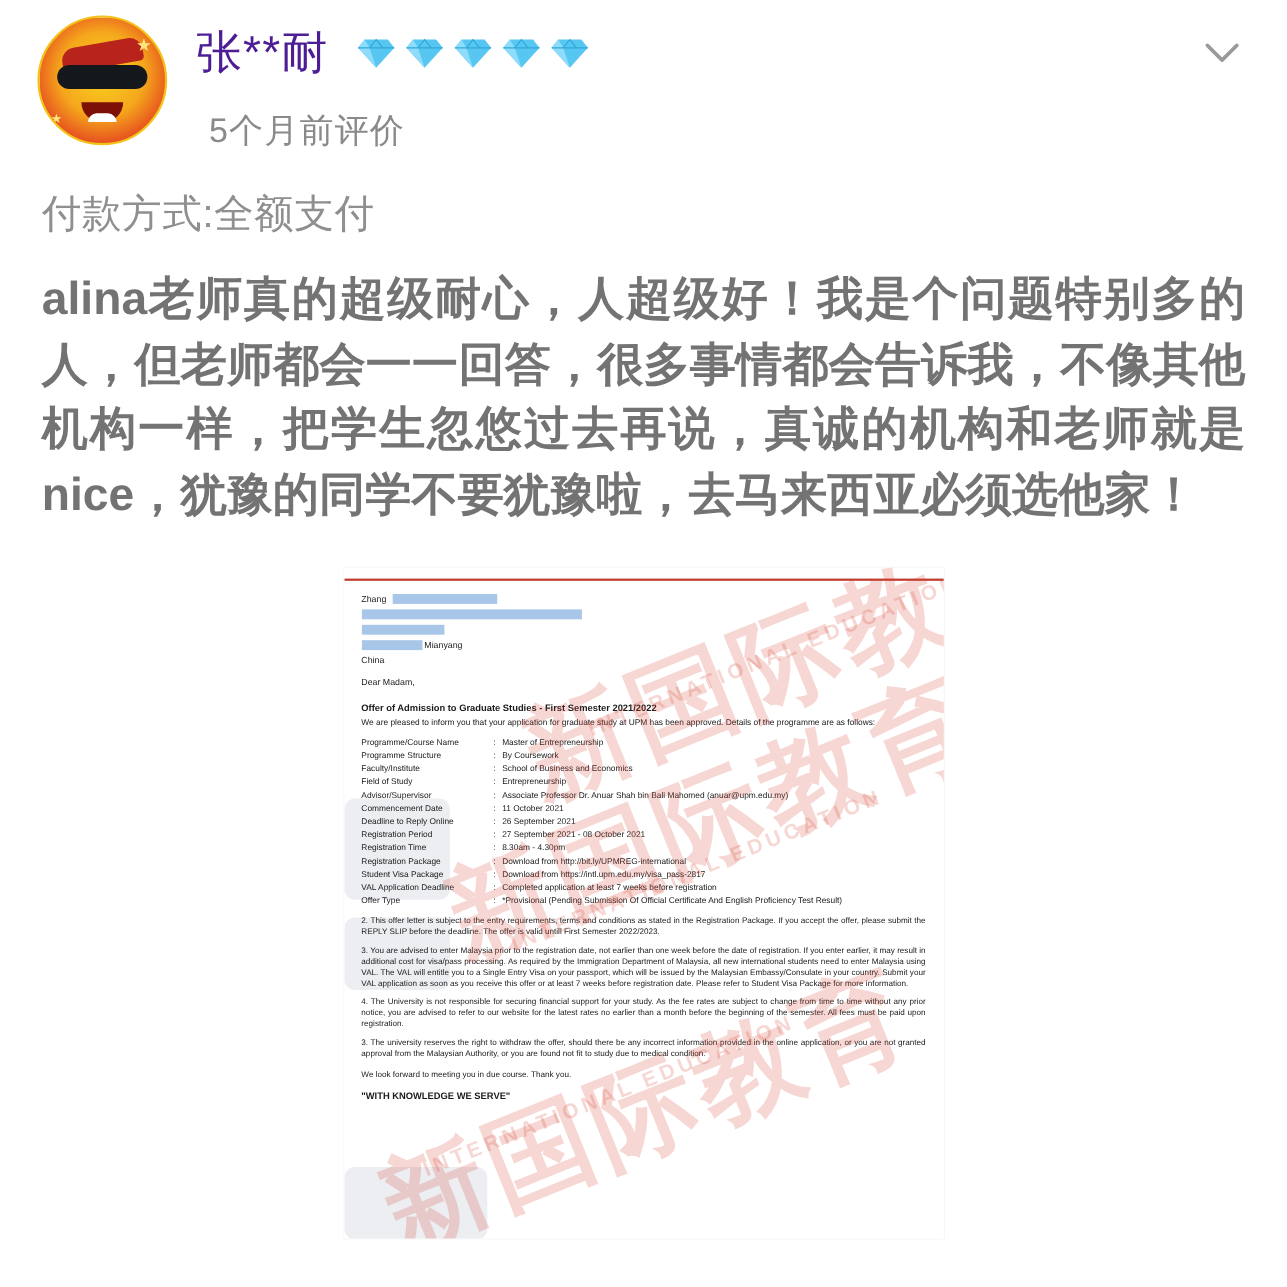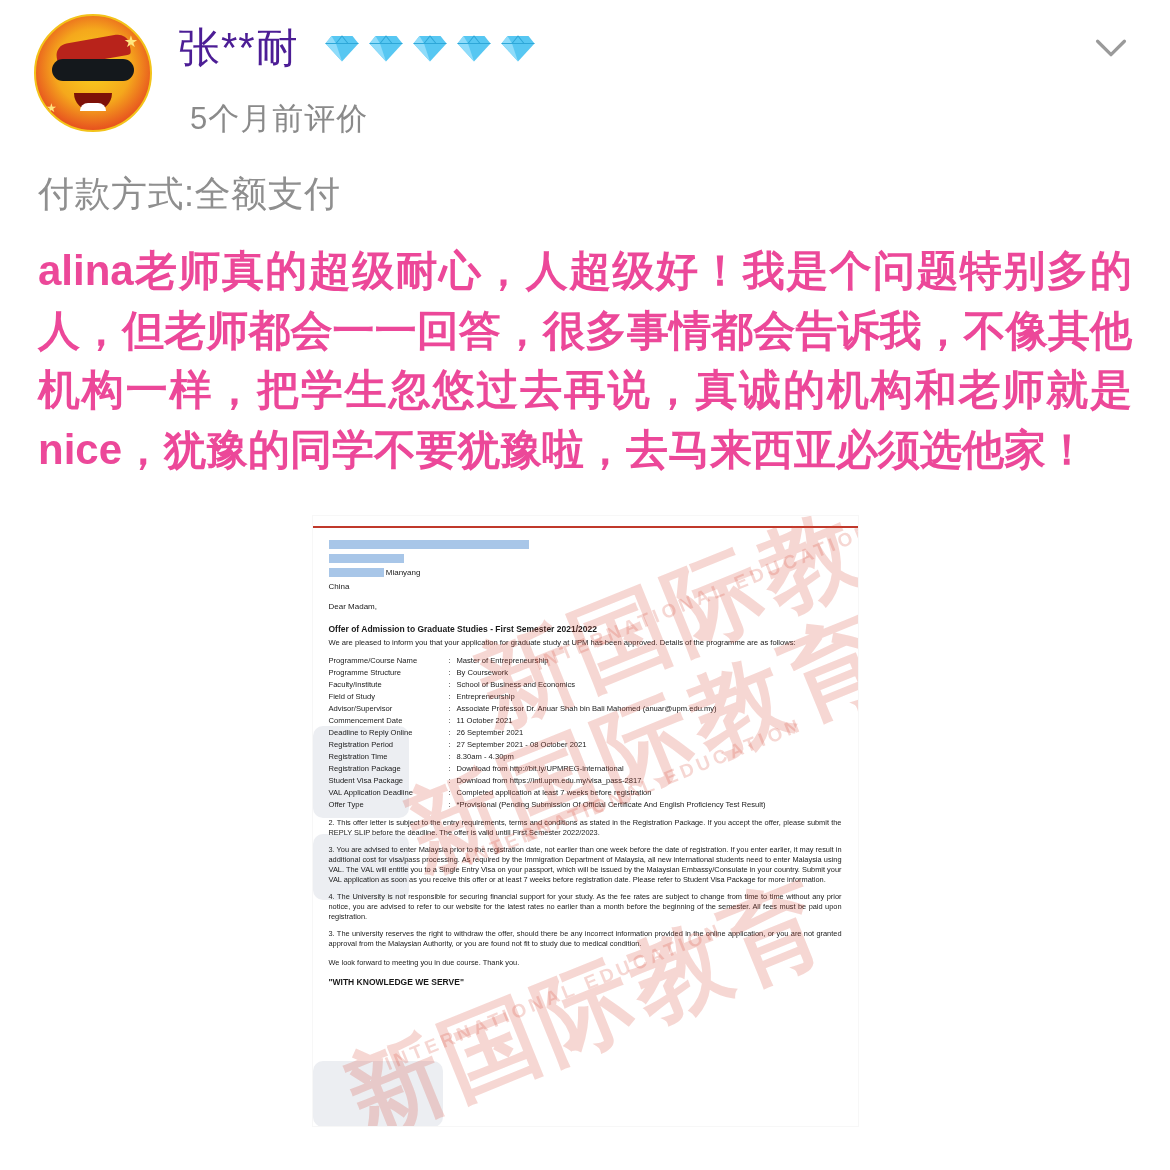--- a/index.html
+++ b/index.html
@@ -127,21 +127,21 @@
   .pay-method {
     margin: 30px 0 0 38px;
     font-size: 36px;
     color: #8f8f8f;
     letter-spacing: 0.5px;
   }
   .review-text {
     margin: 22px 38px 0 38px;
     font-size: 42px;
     line-height: 1.42;
-    color: #ec4899;
+    color: #737373;
     font-weight: bold;
     letter-spacing: 0px;
     text-align: justify;
   }
 
   
   .doc-wrap {
     margin: 36px auto 0 auto;
     width: 545px;
     position: relative;
@@ -278,20 +278,24 @@
       <div class="blob b3"></div>
 
       <div class="wm wm-cn wm1">新国际教育</div>
       <div class="wm wm-cn wm2">新国际教育</div>
       <div class="wm wm-cn wm3">新国际教育</div>
       <div class="wm wm-en wm4">INTERNATIONAL EDUCATION</div>
       <div class="wm wm-en wm5">INTERNATIONAL EDUCATION</div>
       <div class="wm wm-en wm6">INTERNATIONAL EDUCATION</div>
 
       <div class="doc-inner">
+        <div class="addr-line">
+          <span>Zhang</span>
+          <span class="redact" style="width:95px"></span>
+        </div>
         <div class="addr-line">
           <span class="redact" style="width:200px;margin-left:0"></span>
         </div>
         <div class="addr-line">
           <span class="redact" style="width:75px;margin-left:0"></span>
         </div>
         <div class="addr-line">
           <span class="redact" style="width:55px;margin-left:0"></span>
           <span>Mianyang</span>
         </div>

